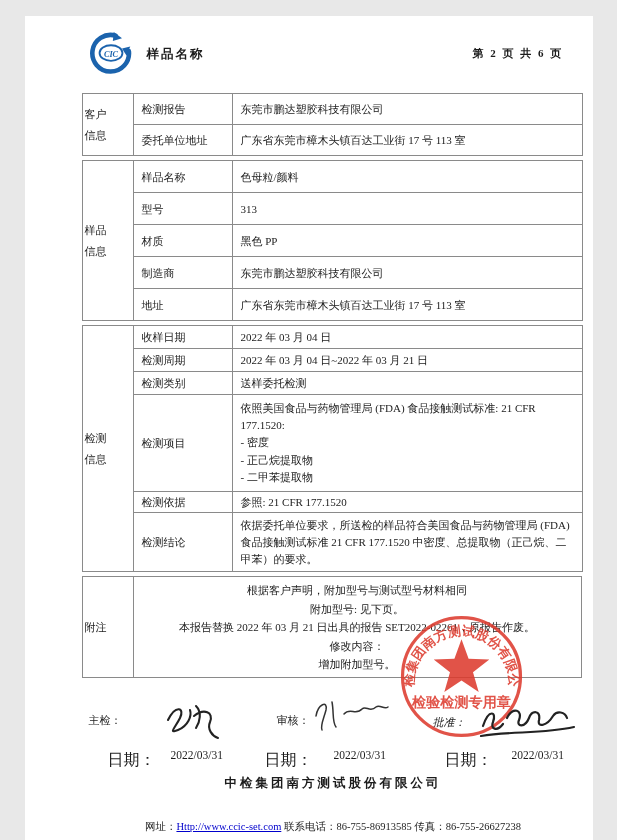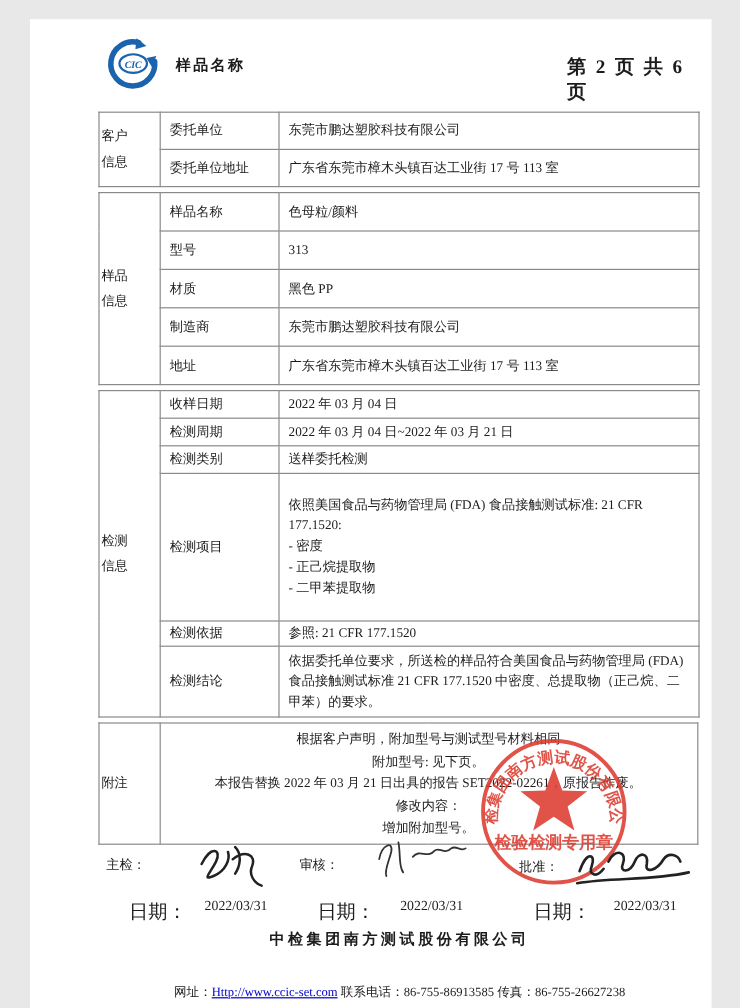--- a/index.html
+++ b/index.html
@@ -10,29 +10,29 @@
     background:#ffffff;
     font-family:"Liberation Serif","DejaVu Serif",serif;
     color:#1c1c1c;
     overflow:hidden;
     margin:16px auto;
   }
   
   .hdr-logo { position:absolute; left:64px; top:15px; width:44px; height:44px; }
   .hdr-title { position:absolute; left:122px; top:30px; font-size:12.5px; font-weight:bold; letter-spacing:2px; }
   .hdr-no { position:absolute; left:234px; top:30px; font-size:11.5px; font-weight:bold; }
-  .hdr-page { position:absolute; left:448px; top:30px; font-size:16px; font-weight:bold; letter-spacing:2px; }
+  .hdr-page { position:absolute; left:448px; top:30px; font-size:11px; font-weight:bold; letter-spacing:2px; }
   
   .tables { position:absolute; top:77px; left:57px; width:500px; }
   table { border-collapse:collapse; width:500px; margin-bottom:4px; table-layout:fixed; }
   td { border:1px solid #8a8a8a; font-size:11px; padding:1px 8px; vertical-align:middle; line-height:16px; }
   .col-sec { width:51px; } .col-field { width:99px; } .col-val { width:350px; }
   .sec-label { text-align:left; white-space:pre-line; line-height:21px; padding:1px 2px; }
   .h31 td { height:31px; } .h32 td { height:32px; } .h23 td { height:23px; } .h21 td { height:21px; }
-  .multiline { white-space:pre-line; line-height:17.2px; padding:18px 8px; }
+  .multiline { white-space:pre-line; line-height:17.2px; padding:5px 8px; }
   .conclusion { line-height:16.8px; padding:4px 8px; }
   .notes-cell { padding:4px 8px; }
   .notes-cell div { line-height:18.4px;text-align:center; }
   .notes-row td { height:90px; }
   
   .stamp { position:absolute; left:374px; top:598px; width:125px; height:125px; z-index:3; opacity:.87; pointer-events:none; }
   
   .sig-label { position:absolute; font-size:11px; z-index:1; }
   .sig { position:absolute; z-index:4; }
   .date-label { position:absolute; font-size:16px; }
@@ -59,21 +59,21 @@
   <div class="hdr-title">样品名称</div>
   <div class="hdr-page">第 2 页 共 6 页</div>
 
   <div class="tables">
 
     <table>
       <tbody>
           <tr class="h31">
         <td class="col-sec sec-label" rowspan="2">客户
 信息</td>
-        <td class="col-field">委托单位</td>
+        <td class="col-field">检测报告</td>
         <td class="col-val">东莞市鹏达塑胶科技有限公司</td>
       </tr>
       <tr class="h31">
         <td class="col-field">委托单位地址</td>
         <td class="col-val">广东省东莞市樟木头镇百达工业街 17 号 113 室</td>
       </tr>
     </tbody>
       </table>
 
     <table>
@@ -162,27 +162,27 @@
     </text>
     <polygon points="62,25 69.05,44.29 89.58,45.04 73.41,57.71 79.05,77.46 62,66 44.95,77.46 50.59,57.71 34.42,45.04 54.95,44.29" fill="#dd3a2d"></polygon>
     <text x="62" y="92" text-anchor="middle" font-size="14" font-weight="bold" fill="#dd3a2d" font-family="'Liberation Serif',serif">检验检测专用章</text>
   </svg>
 
   <div class="sig-label" style="left:64px; top:697px;">主检：</div>
   <svg class="sig" style="left:133px; top:680px;" width="72" height="48" viewBox="0 0 72 48">
     <path d="M10,24 C18,8 27,12 22,22 C17,32 10,38 20,34 C30,30 34,20 32,14" fill="none" stroke="#222" stroke-width="2.1" stroke-linecap="round"></path>
     <path d="M38,10 C44,16 42,26 38,32 M36,20 C46,12 56,16 52,26 C49,33 54,40 60,42" fill="none" stroke="#222" stroke-width="2.1" stroke-linecap="round"></path>
   </svg>
-  <div class="sig-label" style="left:225px; top:697px;">审核：</div>
+  <div class="sig-label" style="left:252px; top:697px;">审核：</div>
   <svg class="sig" style="left:283px; top:678px;" width="86" height="40" viewBox="0 0 86 40">
     <path d="M8,22 C10,10 20,6 18,16 C16,24 12,32 14,36" fill="none" stroke="#333" stroke-width="1.5" stroke-linecap="round"></path>
     <path d="M24,8 C26,18 24,28 28,33" fill="none" stroke="#333" stroke-width="1.5" stroke-linecap="round"></path>
     <path d="M36,20 C42,13 48,22 54,15 C58,11 62,19 68,13 C72,10 76,16 80,13" fill="none" stroke="#333" stroke-width="1.5" stroke-linecap="round"></path>
   </svg>
-  <div class="sig-label" style="left:408px; top:699px;">批准：</div>
+  <div class="sig-label" style="left:408px; top:699px;font-style:italic;">批准：</div>
   <svg class="sig" style="left:452px; top:682px;" width="100" height="44" viewBox="0 0 100 44">
     <path d="M6,28 C12,10 20,14 16,24 C13,31 20,34 26,26" fill="none" stroke="#222" stroke-width="2.2" stroke-linecap="round"></path>
     <path d="M30,20 C36,8 46,12 42,22 C39,29 48,30 52,20 C55,12 64,12 62,22 C60,30 70,28 76,18 C80,12 88,14 90,20" fill="none" stroke="#222" stroke-width="2.2" stroke-linecap="round"></path>
     <path d="M4,38 C34,33 66,36 97,29" fill="none" stroke="#222" stroke-width="2.2" stroke-linecap="round"></path>
   </svg>
 
   <div class="date-label" style="left:83px; top:734px;">日期：</div>
   <div class="date-val" style="left:146px; top:733px;">2022/03/31</div>
   <div class="date-label" style="left:240px; top:734px;">日期：</div>
   <div class="date-val" style="left:309px; top:733px;">2022/03/31</div>

